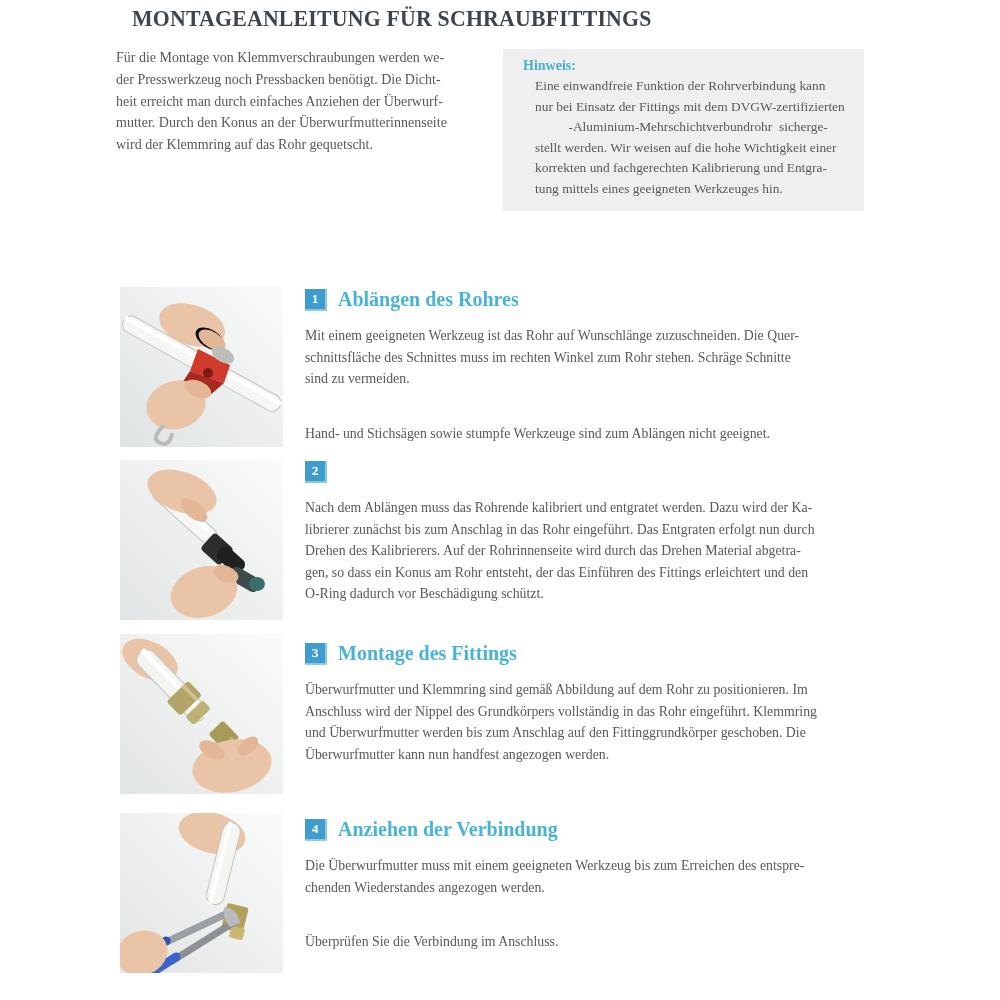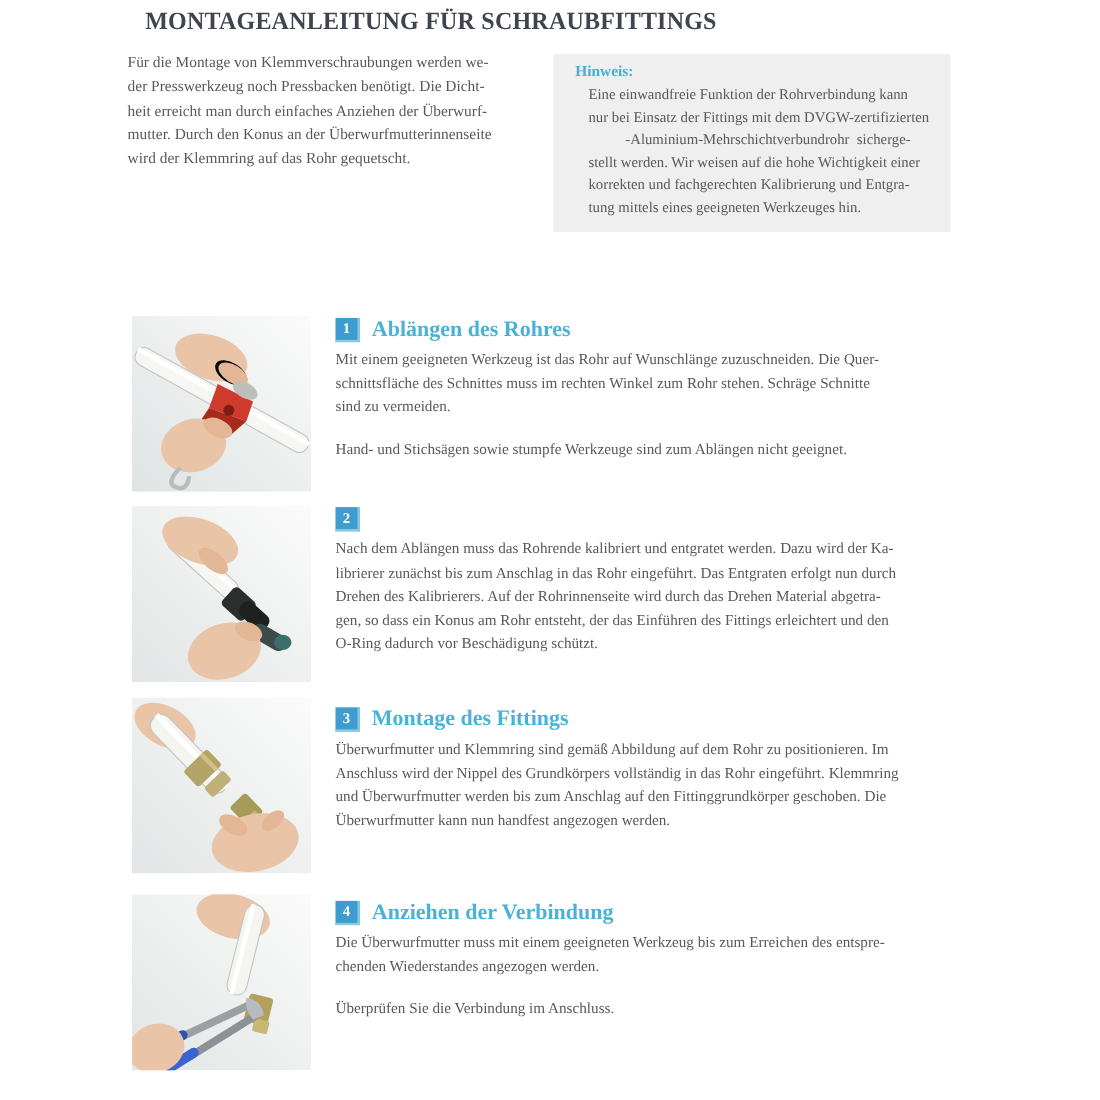--- a/index.html
+++ b/index.html
@@ -34,24 +34,24 @@
   .step-content { position:absolute; left:305px; width:586px; }
   .step-head { display:flex; align-items:center; }
   .badge {
     width:22px; height:22px; flex:0 0 22px;
     background:#3f9cce; border-right:2px solid #8cc8e2; border-bottom:2px solid #8cc8e2;
     color:#ffffff; font-size:13.5px; font-weight:700;
     display:flex; align-items:center; justify-content:center;
   }
   .step-title { margin-left:11px; font-size:20px; font-weight:700; color:#49b3d7; }
   .step-body {
-    margin-top:5px; font-size:13.8px; line-height:21.6px; color:#57585a;
+    margin-top:14px; font-size:13.8px; line-height:21.6px; color:#57585a;
     white-space:pre-line;
   }
-  .step-body.second { margin-top:17px; }
+  .step-body.second { margin-top:33px; }
   
   #photo-1 { top:287px; } #content-1 { top:288px; }
   #photo-2 { top:460px; } #content-2 { top:461px; }
   #photo-3 { top:634px; } #content-3 { top:642px; }
   #photo-4 { top:813px; } #content-4 { top:818px; }
 </style>
 </head>
 <body>
 
 <div class="page">

